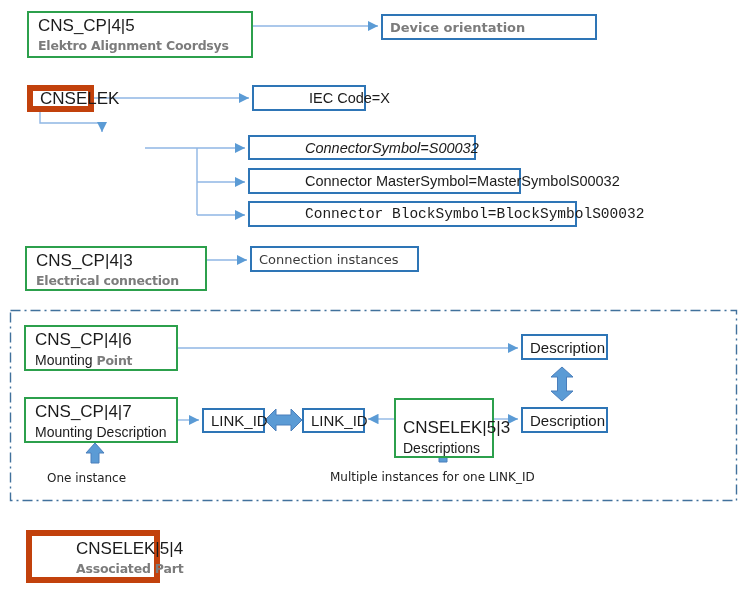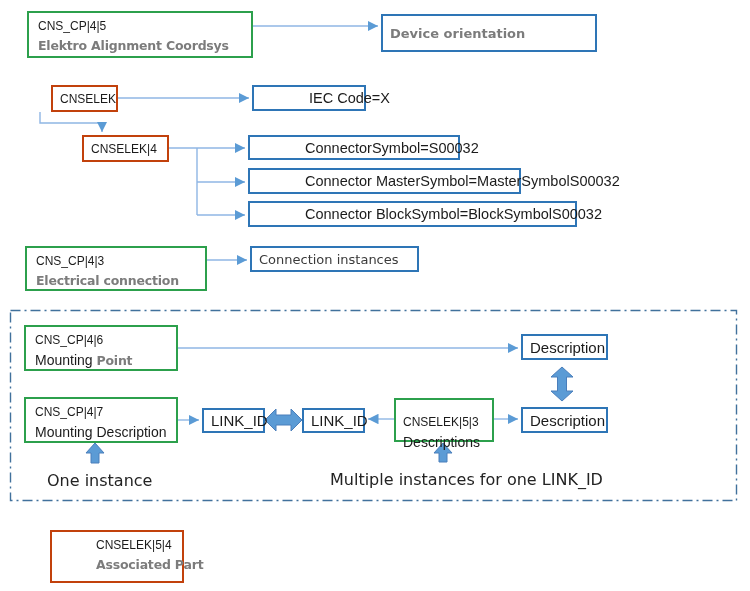--- a/index.html
+++ b/index.html
@@ -1,34 +1,34 @@
 <!DOCTYPE html>
 <html><head>
 <meta charset="utf-8">
 <style>
   html,body{margin:0;padding:0;background:#fff;}
   .stage{position:relative;width:750px;height:591px;background:#fff;overflow:hidden;
          font-family:"Liberation Sans",sans-serif;}
   .layer{position:absolute;left:0;top:0;}
   .bx{position:absolute;background:#fff;box-sizing:border-box;white-space:nowrap;}
   .g{border:2px solid #2CA04C;}
-  .r{border:2px solid #c2410c;margin-left:24px;}
+  .r{border:6px solid #c2410c;}
   .b{border:2px solid #2E75B6;}
   .two{padding:3px 9px;line-height:20px;}
   .one{display:flex;align-items:center;padding:0 7px;}
-  .code{font-size:12px;color:#1b1b1b;}
+  .code{font-size:17px;color:#1b1b1b;}
   .val{font-size:14.5px;color:#1b1b1b;margin-left:48px;}
   .big{font-size:15px;color:#1b1b1b;}
   .sub-gray{font-family:"DejaVu Sans",sans-serif;font-weight:bold;font-size:12.5px;
             color:#7C7C7C;letter-spacing:-0.2px;}
   .sub-black{font-size:14px;color:#1b1b1b;}
   .wide-gray{font-family:"DejaVu Sans",sans-serif;font-weight:bold;font-size:13px;
              color:#7C7C7C;}
   .wide-dark{font-family:"DejaVu Sans",sans-serif;font-size:13px;color:#3A3A3A;}
-  .note{position:absolute;font-family:"DejaVu Sans",sans-serif;font-size:16px;
+  .note{position:absolute;font-family:"DejaVu Sans",sans-serif;font-size:12px;
         color:#232323;white-space:nowrap;}
   svg{display:block;}
 </style>
 </head>
 <body>
 
 <div class="stage">
 
   <svg class="layer" width="750" height="591" viewBox="0 0 750 591">
     <defs>
@@ -60,45 +60,42 @@
       <polygon points="95,443 104,453 99,453 99,463 91,463 91,453 86,453"></polygon>
       <polygon points="443,443 452,453 447,453 447,462 439,462 439,453 434,453"></polygon>
     </g>
   </svg>
 
   <div class="bx g two" style="left:27px;top:11px;width:226px;height:47px;">
     <div class="code">CNS_CP|4|5</div>
     <div class="sub-gray">Elektro Alignment Coordsys</div>
   </div>
 
-  <div class="bx b one" style="left:381px;top:14px;width:216px;height:38px;">
+  <div class="bx b one" style="left:381px;top:14px;width:216px;height:26px;">
     <span class="wide-gray">Device orientation</span>
   </div>
 
   <div class="bx r one" style="left:27px;top:85px;width:67px;height:27px;">
     <span class="code">CNSELEK</span>
   </div>
 
   <div class="bx b one" style="left:252px;top:85px;width:114px;height:26px;">
     <span class="val">IEC Code=X</span>
   </div>
 
-  <div class="bx r one" style="left:58px;top:135px;width:87px;height:27px;">
-    <span class="code">CNSELEK|4</span>
-  </div>
 
-  <div class="bx b one" style="left:248px;top:135px;width:212px;height:25px;">
+  <div class="bx b one" style="left:248px;top:135px;width:228px;height:25px;font-style:italic;">
     <span class="val">ConnectorSymbol=S00032</span>
   </div>
 
   <div class="bx b one" style="left:248px;top:168px;width:273px;height:26px;">
     <span class="val">Connector MasterSymbol=MasterSymbolS00032</span>
   </div>
 
-  <div class="bx b one" style="left:248px;top:201px;width:329px;height:26px;">
+  <div class="bx b one" style="left:248px;top:201px;width:329px;height:26px;font-family:Liberation Mono, monospace;">
     <span class="val">Connector BlockSymbol=BlockSymbolS00032</span>
   </div>
 
   <div class="bx g two" style="left:25px;top:246px;width:182px;height:45px;">
     <div class="code">CNS_CP|4|3</div>
     <div class="sub-gray">Electrical connection</div>
   </div>
 
   <div class="bx b one" style="left:250px;top:246px;width:169px;height:26px;">
     <span class="wide-dark">Connection instances</span>
@@ -119,21 +116,21 @@
   </div>
 
   <div class="bx b one" style="left:202px;top:408px;width:63px;height:25px;">
     <span class="big">LINK_ID</span>
   </div>
 
   <div class="bx b one" style="left:302px;top:408px;width:63px;height:25px;">
     <span class="big">LINK_ID</span>
   </div>
 
-  <div class="bx g two" style="left:394px;top:398px;width:100px;height:44px;padding:12px 7px;">
+  <div class="bx g two" style="left:394px;top:398px;width:100px;height:60px;padding:18px 7px;">
     <div class="code">CNSELEK|5|3</div>
     <div class="sub-black">Descriptions</div>
   </div>
 
   <div class="bx b one" style="left:521px;top:407px;width:87px;height:26px;">
     <span class="big">Description</span>
   </div>
 
   <div class="note" style="left:47px;top:471px;">One instance</div>
 

